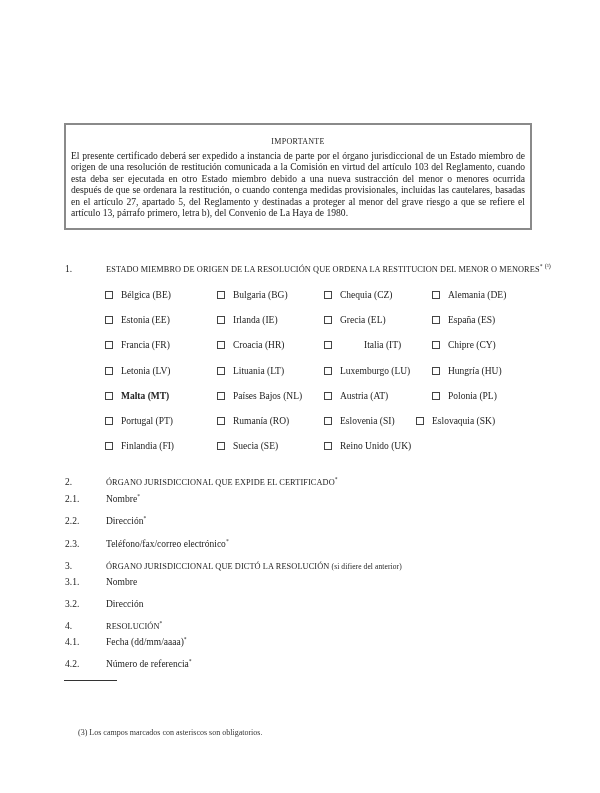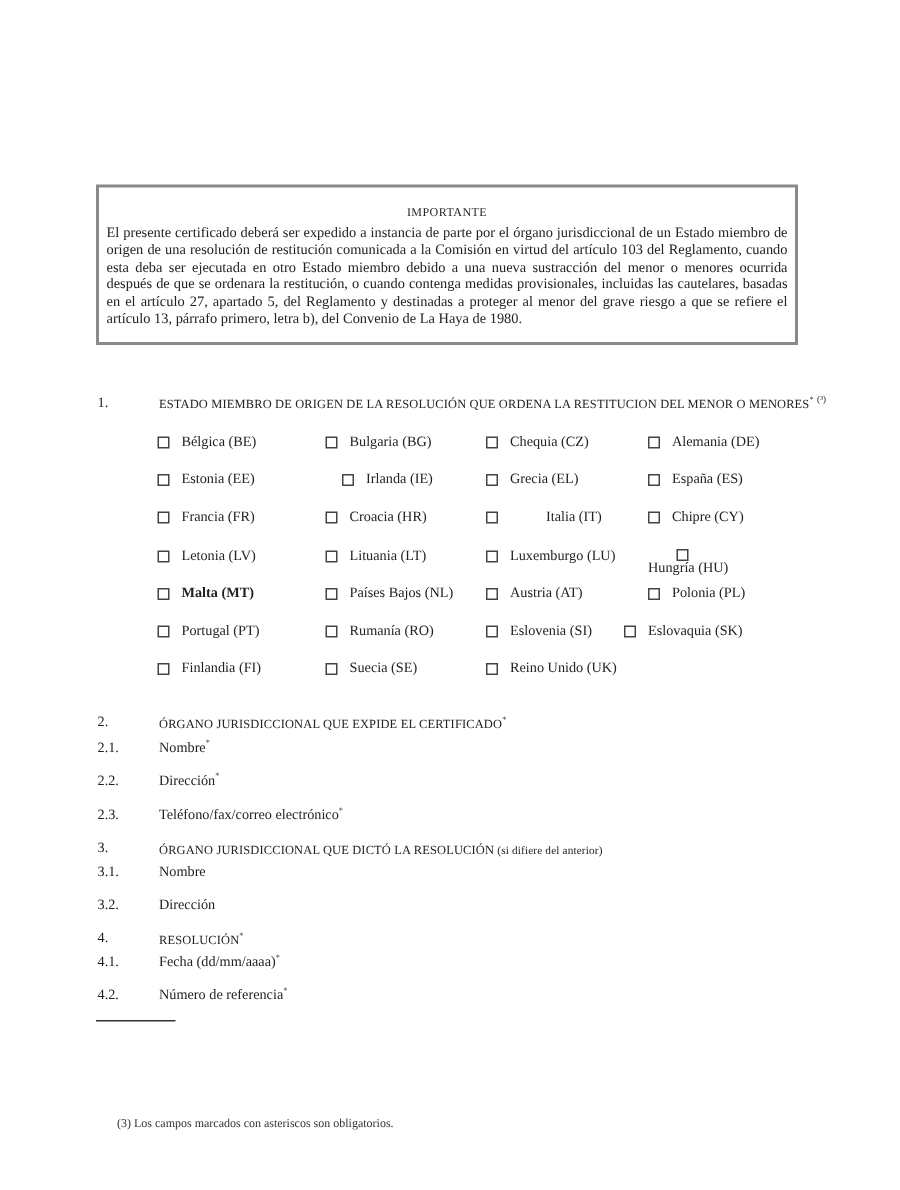--- a/index.html
+++ b/index.html
@@ -34,21 +34,21 @@
   }
   .cb-box {
     width: 8px; height: 8px; border: 1px solid #444; box-sizing: border-box;
     margin-right: 8px; background: #fff; display: inline-block;
   }
   .footnote-rule {
     position: absolute; left: 64px; top: 680px; width: 53px; height: 0;
     border-top: 1px solid #333;
   }
   .footnote {
-    position: absolute; left: 78px; top: 728px; font-size: 8px; color: #333; margin-top: 16px;
+    position: absolute; left: 78px; top: 728px; font-size: 8px; color: #333;
   }
 </style>
 </head>
 <body>
 
 <div class="notice-box">
   <p class="notice-title">IMPORTANTE</p>
   <p class="notice-text">El presente certificado deberá ser expedido a instancia de parte por el órgano jurisdiccional de un Estado miembro de origen de una resolución de restitución comunicada a la Comisión en virtud del artículo 103 del Reglamento, cuando esta deba ser ejecutada en otro Estado miembro debido a una nueva sustracción del menor o menores ocurrida después de que se ordenara la restitución, o cuando contenga medidas provisionales, incluidas las cautelares, basadas en el artículo 27, apartado 5, del Reglamento y destinadas a proteger al menor del grave riesgo a que se refiere el artículo 13, párrafo primero, letra b), del Convenio de La Haya de 1980.</p>
 </div>
 
@@ -72,21 +72,21 @@
       <span>Chequia (CZ)</span>
     </div>
     <div class="cb" style="left: 432px; top: 290px;">
       <span class="cb-box"></span>
       <span>Alemania (DE)</span>
     </div>
     <div class="cb" style="left: 105px; top: 315.2px;">
       <span class="cb-box"></span>
       <span>Estonia (EE)</span>
     </div>
-    <div class="cb" style="left: 228px; top: 315.2px; align-items: center;">
+    <div class="cb" style="left: 217px; top: 315.2px; align-items: center;">
       <span class="cb-box"></span>
       <span>Irlanda (IE)</span>
     </div>
     <div class="cb" style="left: 324px; top: 315.2px;">
       <span class="cb-box"></span>
       <span>Grecia (EL)</span>
     </div>
     <div class="cb" style="left: 432px; top: 315.2px;">
       <span class="cb-box"></span>
       <span>España (ES)</span>
@@ -112,21 +112,21 @@
       <span>Letonia (LV)</span>
     </div>
     <div class="cb" style="left: 217px; top: 365.6px;">
       <span class="cb-box"></span>
       <span>Lituania (LT)</span>
     </div>
     <div class="cb" style="left: 324px; top: 365.6px;">
       <span class="cb-box"></span>
       <span>Luxemburgo (LU)</span>
     </div>
-    <div class="cb" style="left: 432px; top: 365.6px; flex-direction: column;">
+    <div class="cb" style="left: 432px; top: 365.6px;">
       <span class="cb-box"></span>
       <span>Hungría (HU)</span>
     </div>
     <div class="cb" style="left: 105px; top: 390.8px; font-weight: bold;">
       <span class="cb-box"></span>
       <span>Malta (MT)</span>
     </div>
     <div class="cb" style="left: 217px; top: 390.8px;">
       <span class="cb-box"></span>
       <span>Países Bajos (NL)</span>

